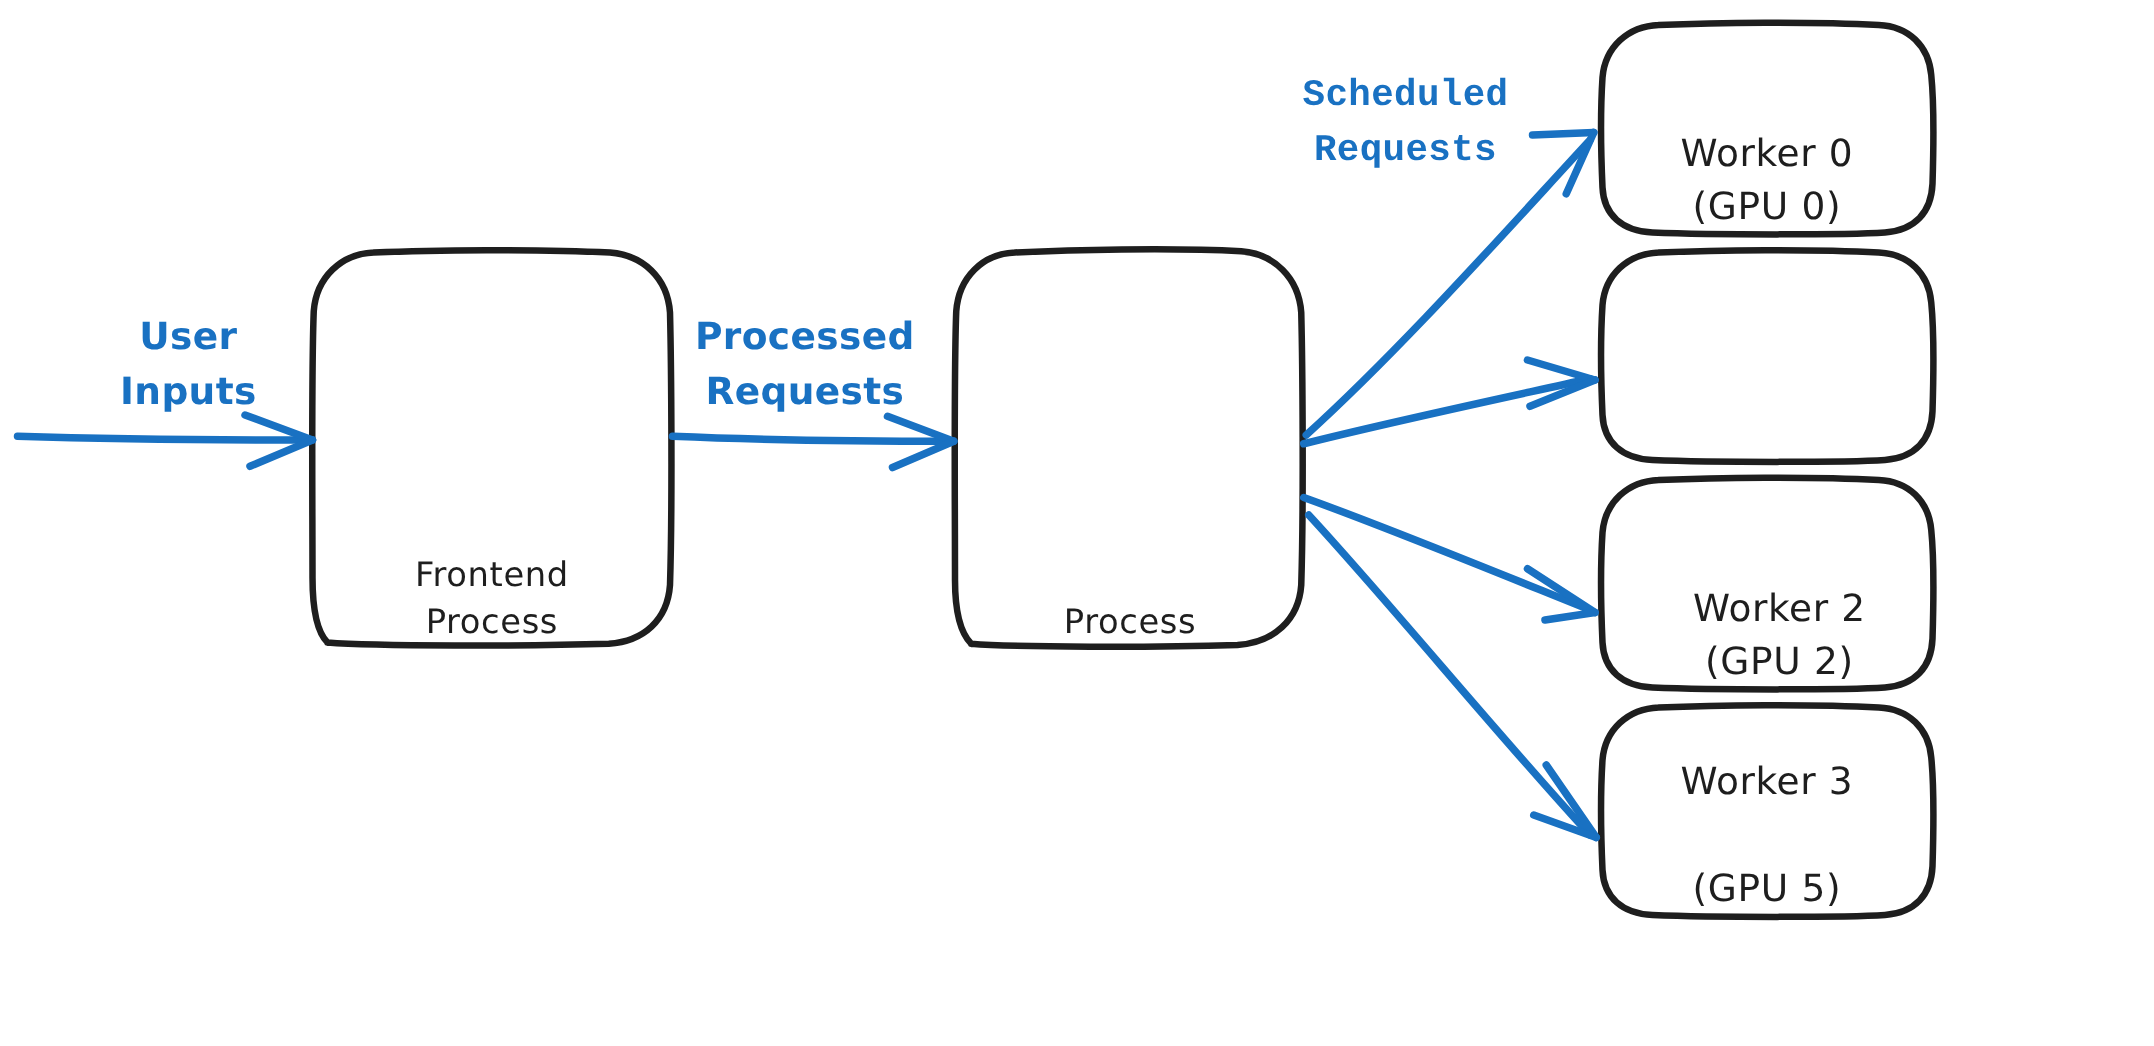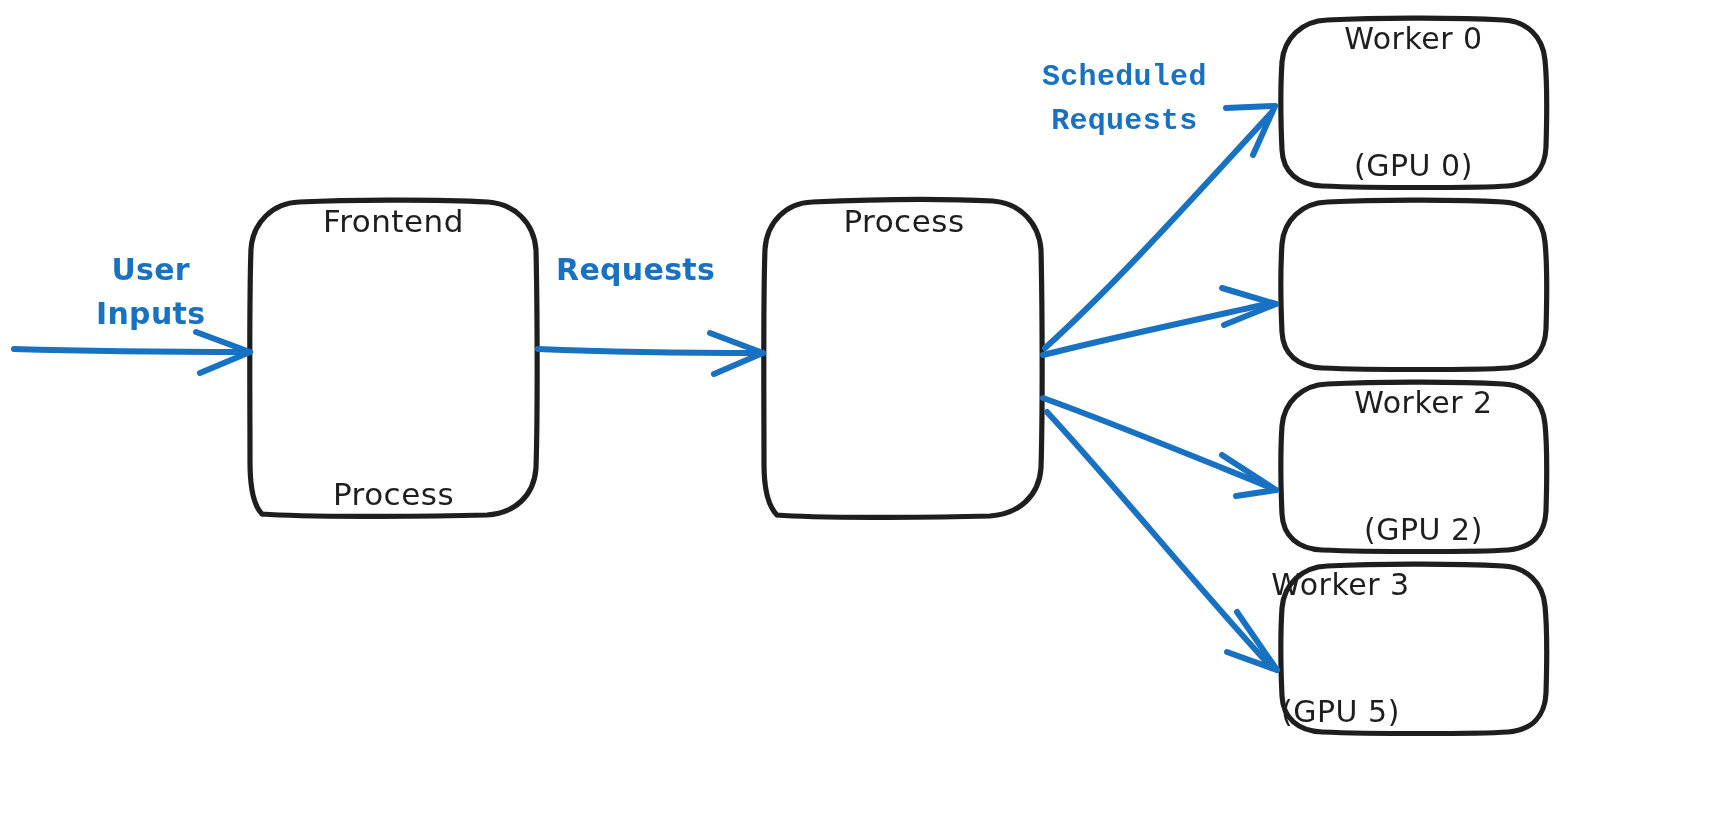--- a/index.html
+++ b/index.html
@@ -21,31 +21,31 @@
     position: absolute;
     inset: 0;
     width: 1723px;
     height: 837px;
   }
   .node-label {
     position: absolute;
     display: flex;
     flex-direction: column;
     align-items: center;
-    justify-content: space-between;
+    justify-content: flex-end;
     text-align: center;
     color: #1e1e1e;
     font-family: "DejaVu Sans", sans-serif;
     letter-spacing: 0.5px;
     line-height: 1.38;
     pointer-events: none;
   }
   .node-label .ln { display: block; white-space: nowrap; }
 
-  .proc-label { font-size: 31px; }
+  .proc-label { font-size: 27px; }
   .worker-label { font-size: 30px; }
 
   .edge-label {
     position: absolute;
     color: #1971c2;
     font-family: "DejaVu Sans", sans-serif;
     font-weight: 700;
     font-size: 30px;
     line-height: 1.45;
     text-align: center;
@@ -184,31 +184,32 @@
     <span class="ln">Worker 0</span>
     <span class="ln">(GPU 0)</span>
   </div>
 
 
   <div class="node-label worker-label" style="left:1291px; top:382px; width:265px; height:168px;">
     <span class="ln">Worker 2</span>
     <span class="ln">(GPU 2)</span>
   </div>
 
-  <div class="node-label worker-label" style="left:1208px; top:564px; width:265px; height:168px;">
+  <div class="node-label worker-label" style="left:1281px; top:564px; width:265px; height:168px;gap:44px;">
     <span class="ln">Worker 3</span>
     <span class="ln">(GPU 5)</span>
   </div>
 
   <div class="edge-label" style="left:56px; top:248px;margin-left:40px;">
     <span class="ln">User</span>
     <span class="ln">Inputs</span>
   </div>
 
   <div class="edge-label" style="left:556px; top:248px;">
+    <span class="ln">Processed</span>
     <span class="ln">Requests</span>
   </div>
 
   <div class="edge-label" style="left:1042px; top:56px;font-family:Liberation Mono, monospace;">
     <span class="ln">Scheduled</span>
     <span class="ln">Requests</span>
   </div>
 
   <div class="hit" style="left:250px; top:200px; width:287px; height:316px;"></div>
   <div class="hit" style="left:764px; top:200px; width:280px; height:316px;"></div>

